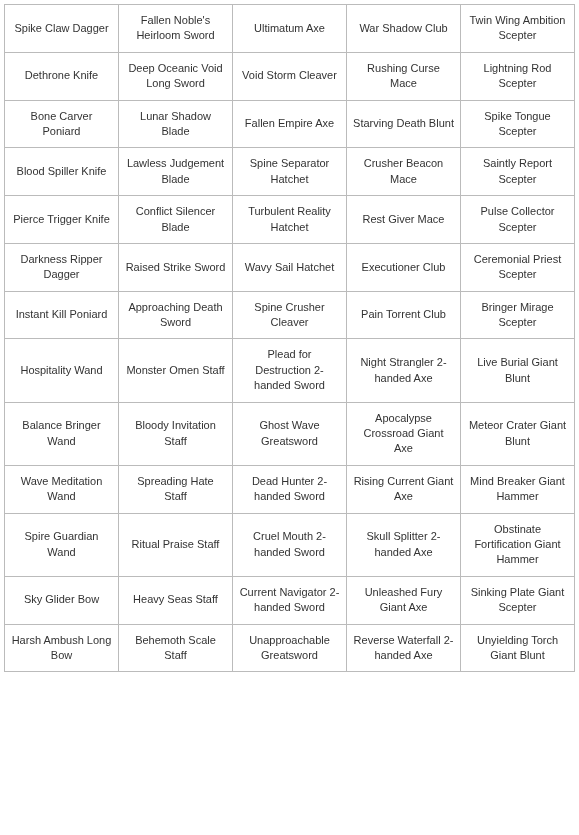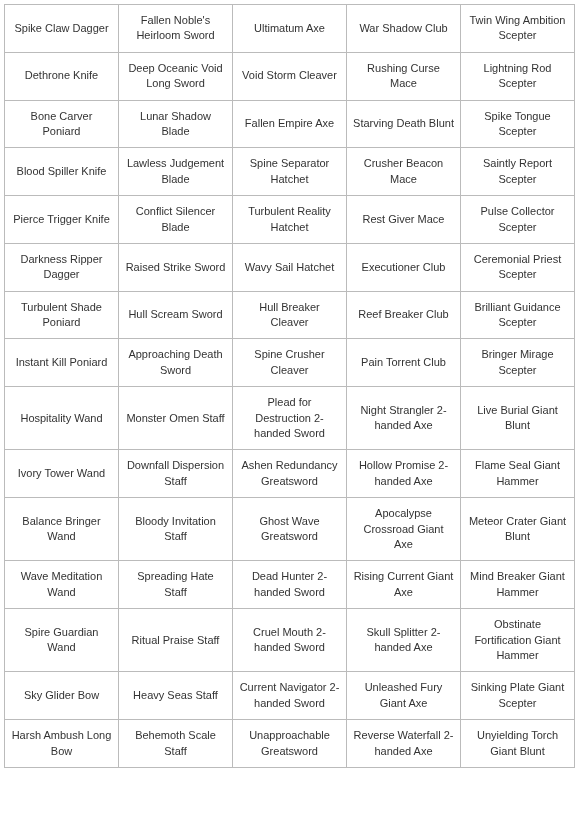--- a/index.html
+++ b/index.html
@@ -69,46 +69,32 @@
         <td>Pulse Collector Scepter</td>
       </tr>
       <tr>
         <td>Darkness Ripper Dagger</td>
         <td>Raised Strike Sword</td>
         <td>Wavy Sail Hatchet</td>
         <td>Executioner Club</td>
         <td>Ceremonial Priest Scepter</td>
       </tr>
       <tr>
-        <td>Turbulent Shade Poniard</td>
-        <td>Hull Scream Sword</td>
-        <td>Hull Breaker Cleaver</td>
-        <td>Reef Breaker Club</td>
-        <td>Brilliant Guidance Scepter</td>
-      </tr>
-      <tr>
         <td>Instant Kill Poniard</td>
         <td>Approaching Death Sword</td>
         <td>Spine Crusher Cleaver</td>
         <td>Pain Torrent Club</td>
         <td>Bringer Mirage Scepter</td>
       </tr>
       <tr>
         <td>Hospitality Wand</td>
         <td>Monster Omen Staff</td>
         <td>Plead for Destruction 2-handed Sword</td>
         <td>Night Strangler 2-handed Axe</td>
         <td>Live Burial Giant Blunt</td>
-      </tr>
-      <tr>
-        <td>Ivory Tower Wand</td>
-        <td>Downfall Dispersion Staff</td>
-        <td>Ashen Redundancy Greatsword</td>
-        <td>Hollow Promise 2-handed Axe</td>
-        <td>Flame Seal Giant Hammer</td>
       </tr>
       <tr>
         <td>Balance Bringer Wand</td>
         <td>Bloody Invitation Staff</td>
         <td>Ghost Wave Greatsword</td>
         <td>Apocalypse Crossroad Giant Axe</td>
         <td>Meteor Crater Giant Blunt</td>
       </tr>
       <tr>
         <td>Wave Meditation Wand</td>

